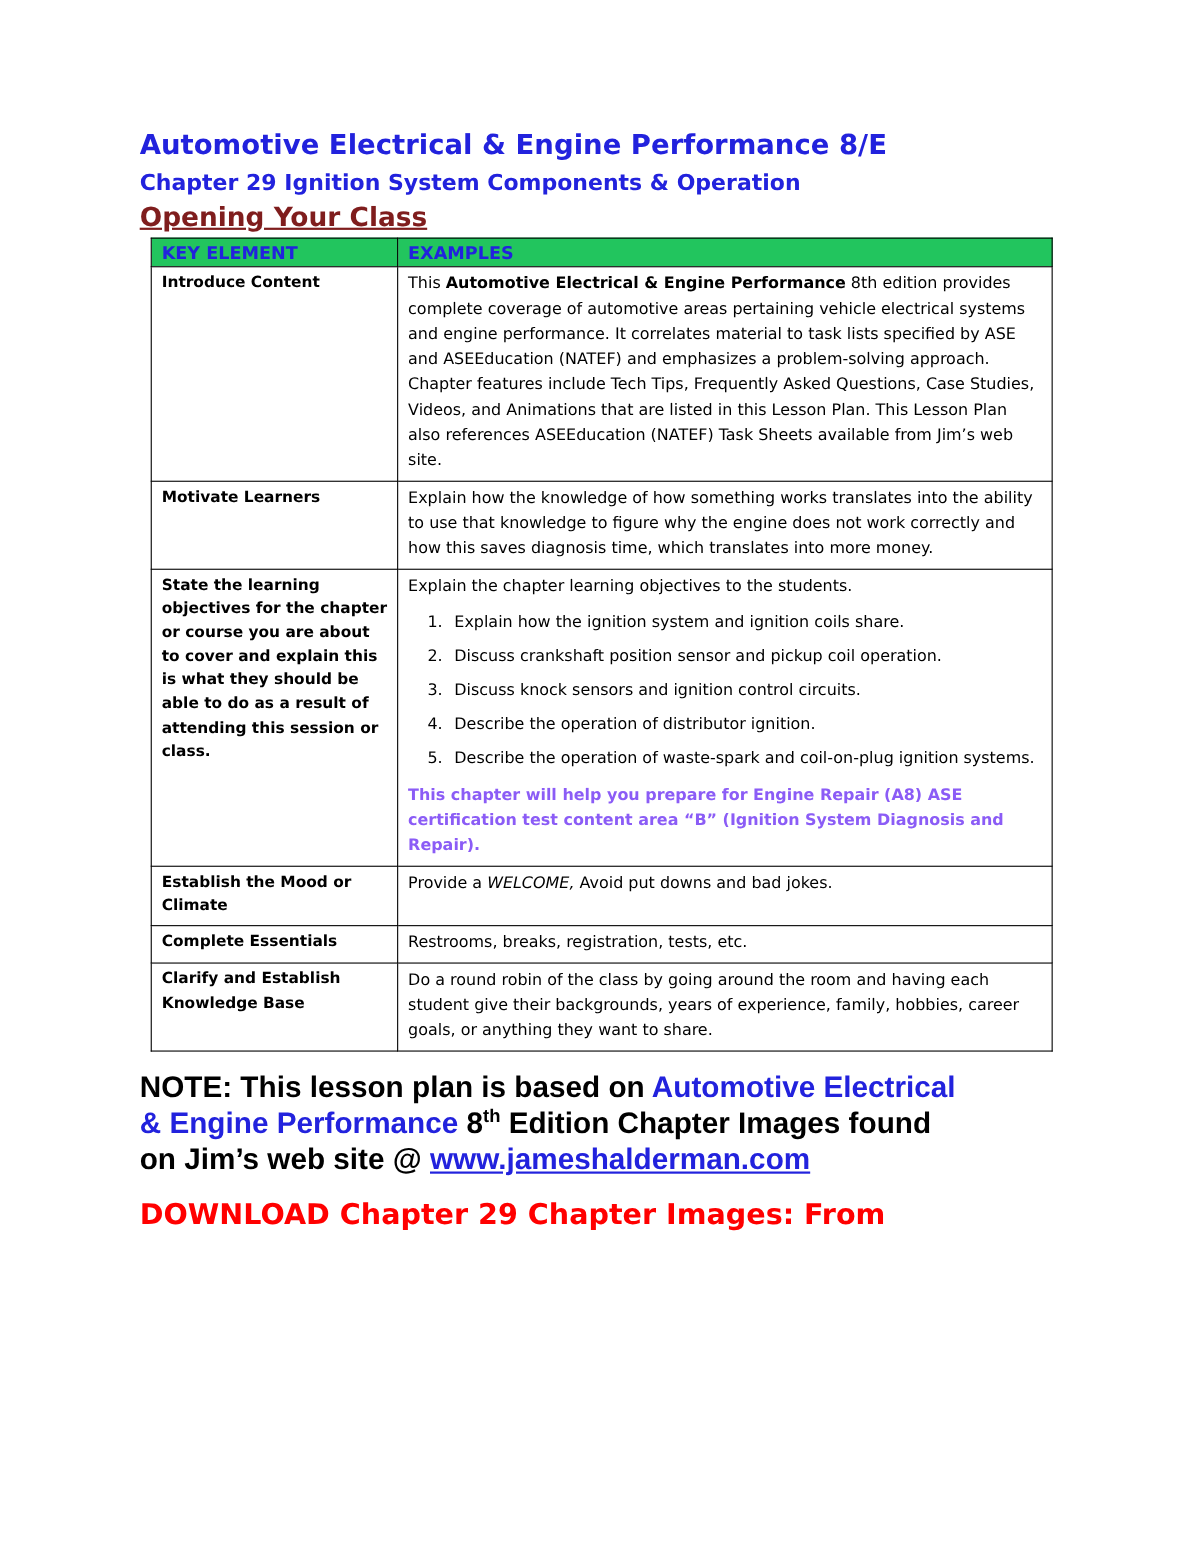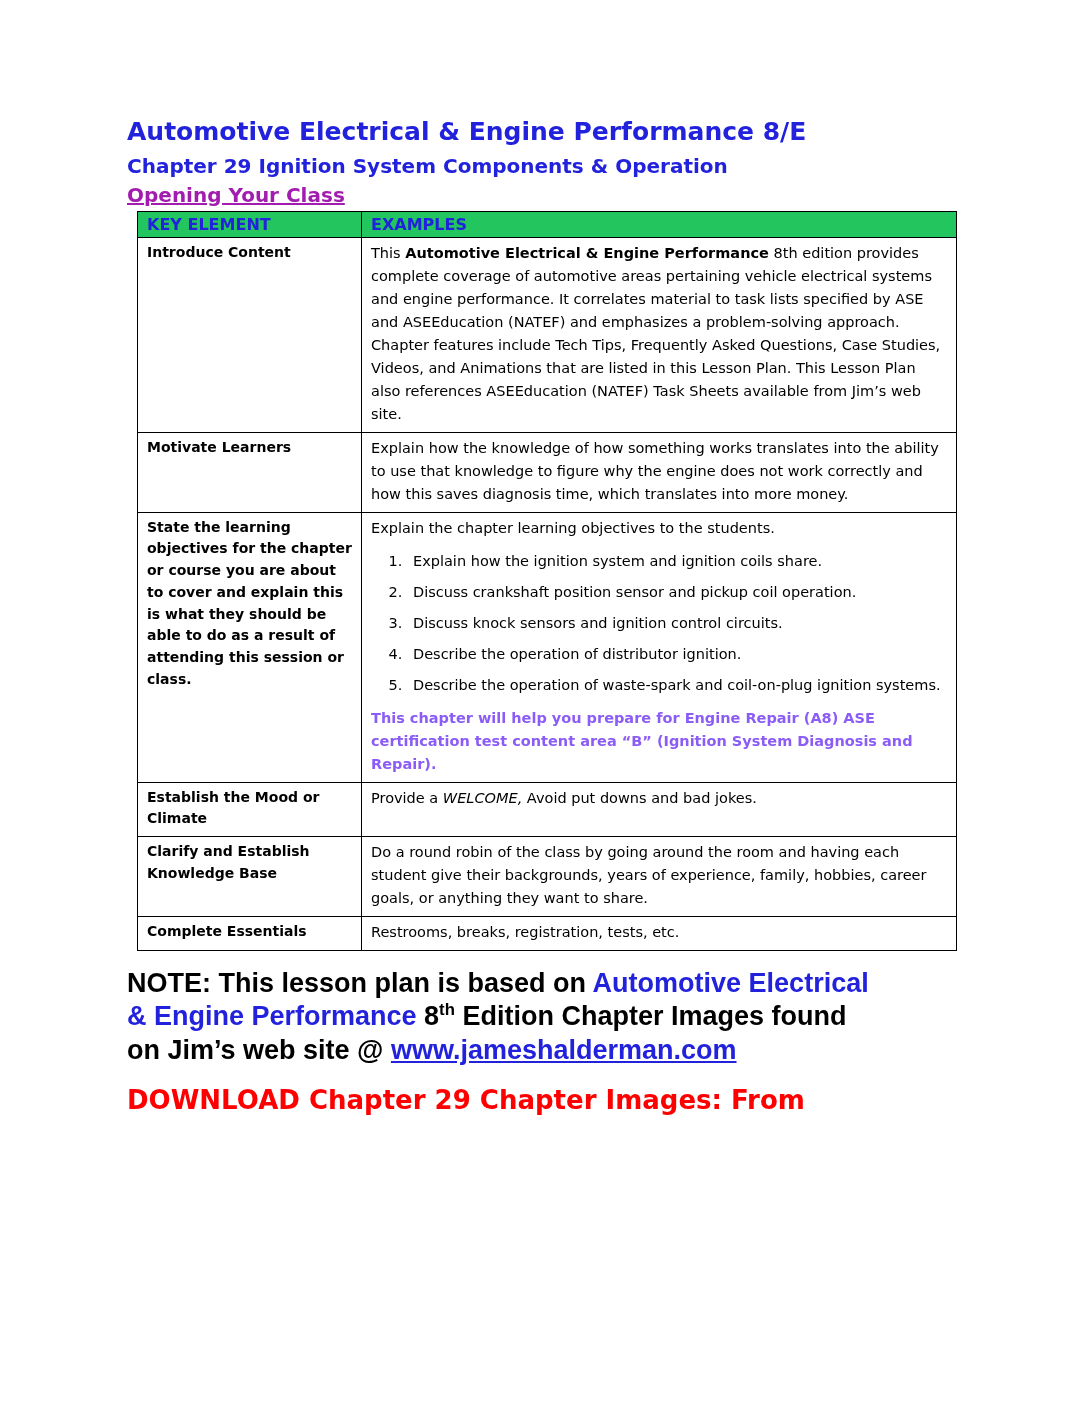--- a/index.html
+++ b/index.html
@@ -22,22 +22,22 @@
     line-height:1.15;
   }
   .doc-subtitle{
     color:#2222dd;
     font-size:20px;
     font-weight:bold;
     margin:0 0 5px 0;
     line-height:1.2;
   }
   .doc-section{
-    color:#a21caf;
-    font-size:20px;
+    color:#7f1d1d;
+    font-size:24px;
     font-weight:bold;
     text-decoration:underline;
     margin:0 0 4px 0;
     line-height:1.2;
   }
   
   table.lesson{
     border-collapse:collapse;
     width:820px;
     margin-left:10px;
@@ -156,26 +156,26 @@
             <li>Describe the operation of waste-spark and coil-on-plug ignition systems.</li>
           </ol>
           <div class="chapter-note">This chapter will help you prepare for Engine Repair (A8) ASE certification test content area “B” (Ignition System Diagnosis and Repair).</div>
         </td>
       </tr>
       <tr>
         <td class="key-cell">Establish the Mood or Climate</td>
         <td class="ex-cell"><span>Provide a </span><span class="welcome-italic">WELCOME,</span><span> Avoid put downs and bad jokes.</span></td>
       </tr>
       <tr>
+        <td class="key-cell">Complete Essentials</td>
+        <td class="ex-cell">Restrooms, breaks, registration, tests, etc.</td>
+      </tr>
+      <tr>
         <td class="key-cell">Clarify and Establish Knowledge Base</td>
         <td class="ex-cell">Do a round robin of the class by going around the room and having each student give their backgrounds, years of experience, family, hobbies, career goals, or anything they want to share.</td>
-      </tr>
-      <tr>
-        <td class="key-cell">Complete Essentials</td>
-        <td class="ex-cell">Restrooms, breaks, registration, tests, etc.</td>
       </tr>
     </tbody>
   </table>
 
   <div class="note-block"><span>NOTE: This lesson plan is based on </span><span class="note-brand">Automotive Electrical &amp; Engine Performance</span><span> 8</span><sup>th</sup><span> Edition Chapter Images found on Jim’s web site @ </span><a class="doc-link">www.jameshalderman.com</a></div>
 
   <div class="download-line">DOWNLOAD Chapter 29 Chapter Images: From</div>
 
 
 </div>

